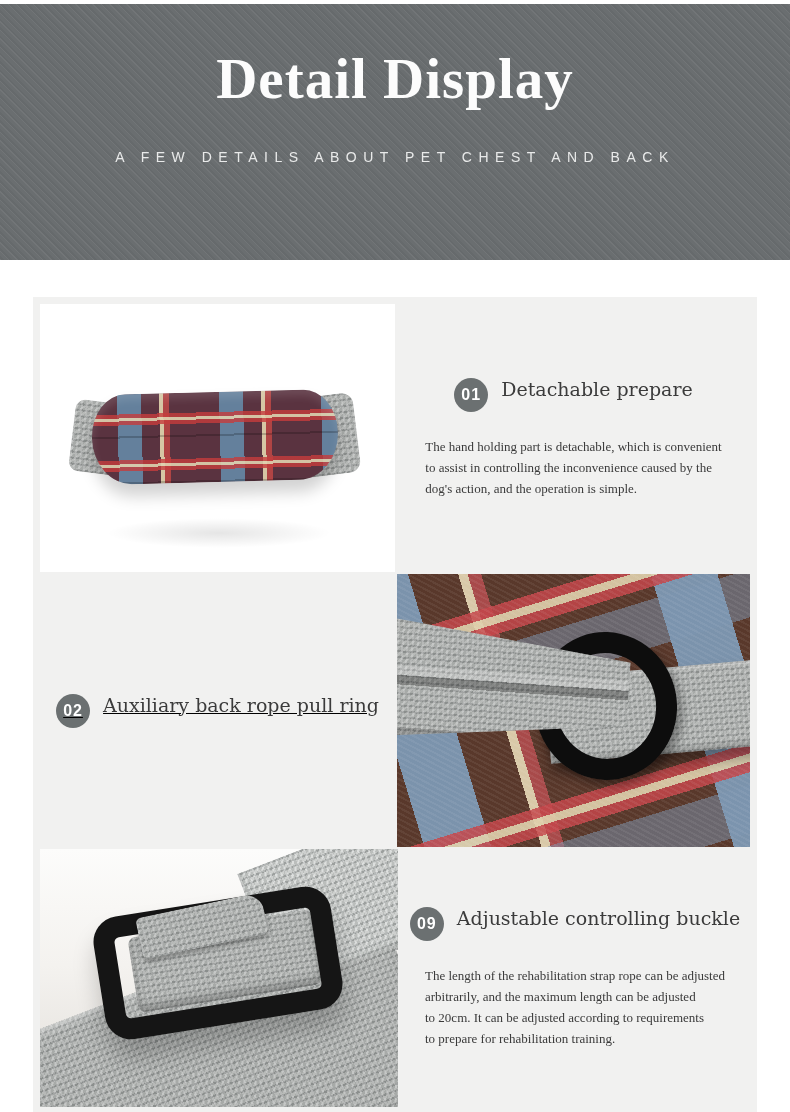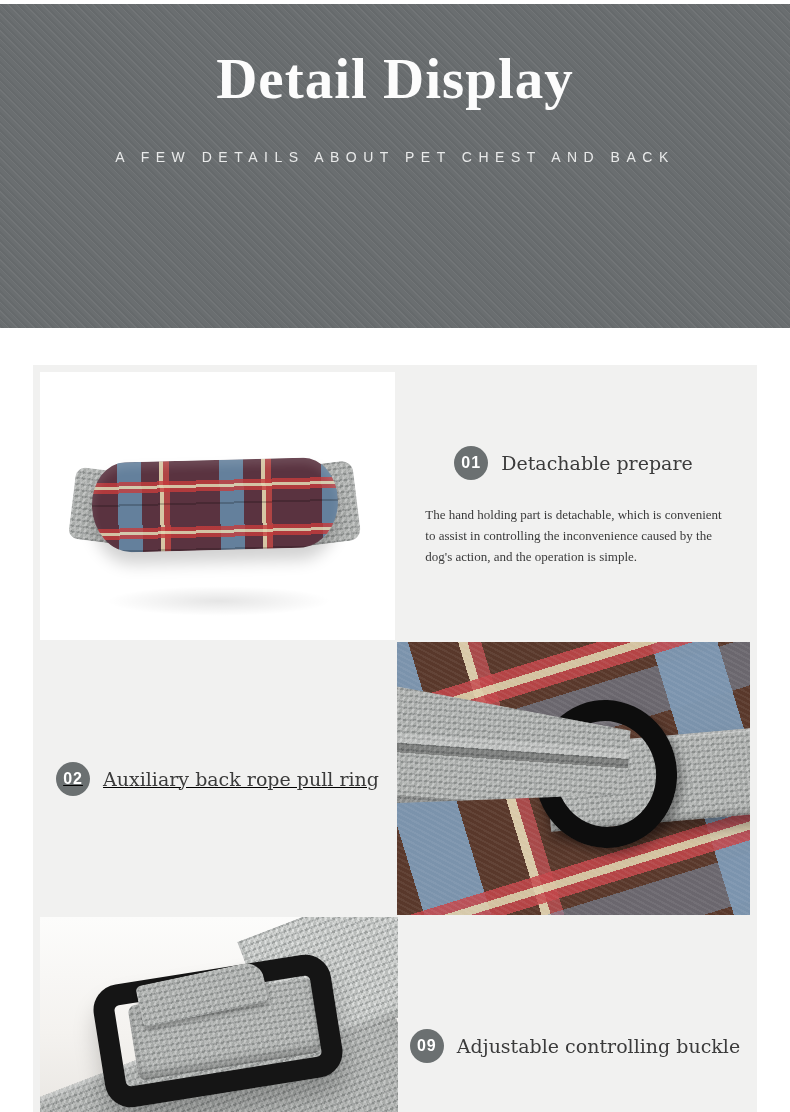--- a/index.html
+++ b/index.html
@@ -2,21 +2,21 @@
 <html><head>
 <meta charset="utf-8">
 <style>
   * { margin:0; padding:0; box-sizing:border-box; }
   html,body { width:790px; height:1112px; background:#ffffff; overflow:hidden;
               font-family:"Liberation Sans", sans-serif; }
 
   
   .top-strip { height:4px; background:#ffffff; }
   .banner {
-    height:324px; background-color:#6a6e70;
+    height:256px; background-color:#6a6e70;
     background-image:repeating-linear-gradient(45deg,
       rgba(255,255,255,0.05) 0 1px, rgba(0,0,0,0.04) 1px 3px, transparent 3px 6px);
     display:flex; flex-direction:column; align-items:center; padding-top:44px;
   }
   .banner h1 {
     font-family:"Liberation Serif", serif; font-weight:700; font-size:57px;
     color:#fcfcfc; letter-spacing:1px; line-height:1.1;
   }
   .banner .subtitle {
     margin-top:38px; font-size:14px; letter-spacing:6.5px;
@@ -31,21 +31,21 @@
   .row { display:flex; gap:2px; }
   .row-1 { height:268px; } .row-2 { height:273px;text-decoration:underline; } .row-3 { flex:1; }
   .photo { position:relative; overflow:hidden; flex-shrink:0; }
   .photo-1 { width:355px; background:#ffffff; }
   .photo-2 { width:353px; }
   .photo-3 { width:358px;
     background:linear-gradient(180deg,#fcfcfb 0%,#f4f2ef 45%,#e1ded9 100%); }
 
   .text-col { flex:1; display:flex; flex-direction:column;
               align-items:center; justify-content:center; }
-  .head-row { display:flex; align-items:center; gap:13px; }
+  .head-row { display:flex; align-items:flex-start; gap:13px; }
   .badge {
     width:34px; height:34px; border-radius:50%; background:#6b7071; color:#ffffff;
     display:flex; align-items:center; justify-content:center;
     font-size:16px; font-weight:600; letter-spacing:1px; flex-shrink:0;
   }
   .sec-heading {
     font-family:"DejaVu Serif", serif; font-weight:400; font-size:19px;
     color:#3b3b3b; white-space:nowrap;
   }
   .desc {
@@ -200,16 +200,20 @@
       <div class="p3-strapR web"></div>
       <div class="p3-webin web"></div>
       <div class="p3-buckle"></div>
       <div class="p3-webtab web"></div>
     </figure>
     <div class="text-col">
       <div class="head-row">
         <span class="badge">09</span>
         <h2 class="sec-heading">Adjustable controlling buckle</h2>
       </div>
+      <p class="desc">The length of the rehabilitation strap rope can be adjusted
+arbitrarily, and the maximum length can be adjusted
+to 20cm. It can be adjusted according to requirements
+to prepare for rehabilitation training.</p>
     </div>
   </section>
 
 </main>
 
 </body></html>

